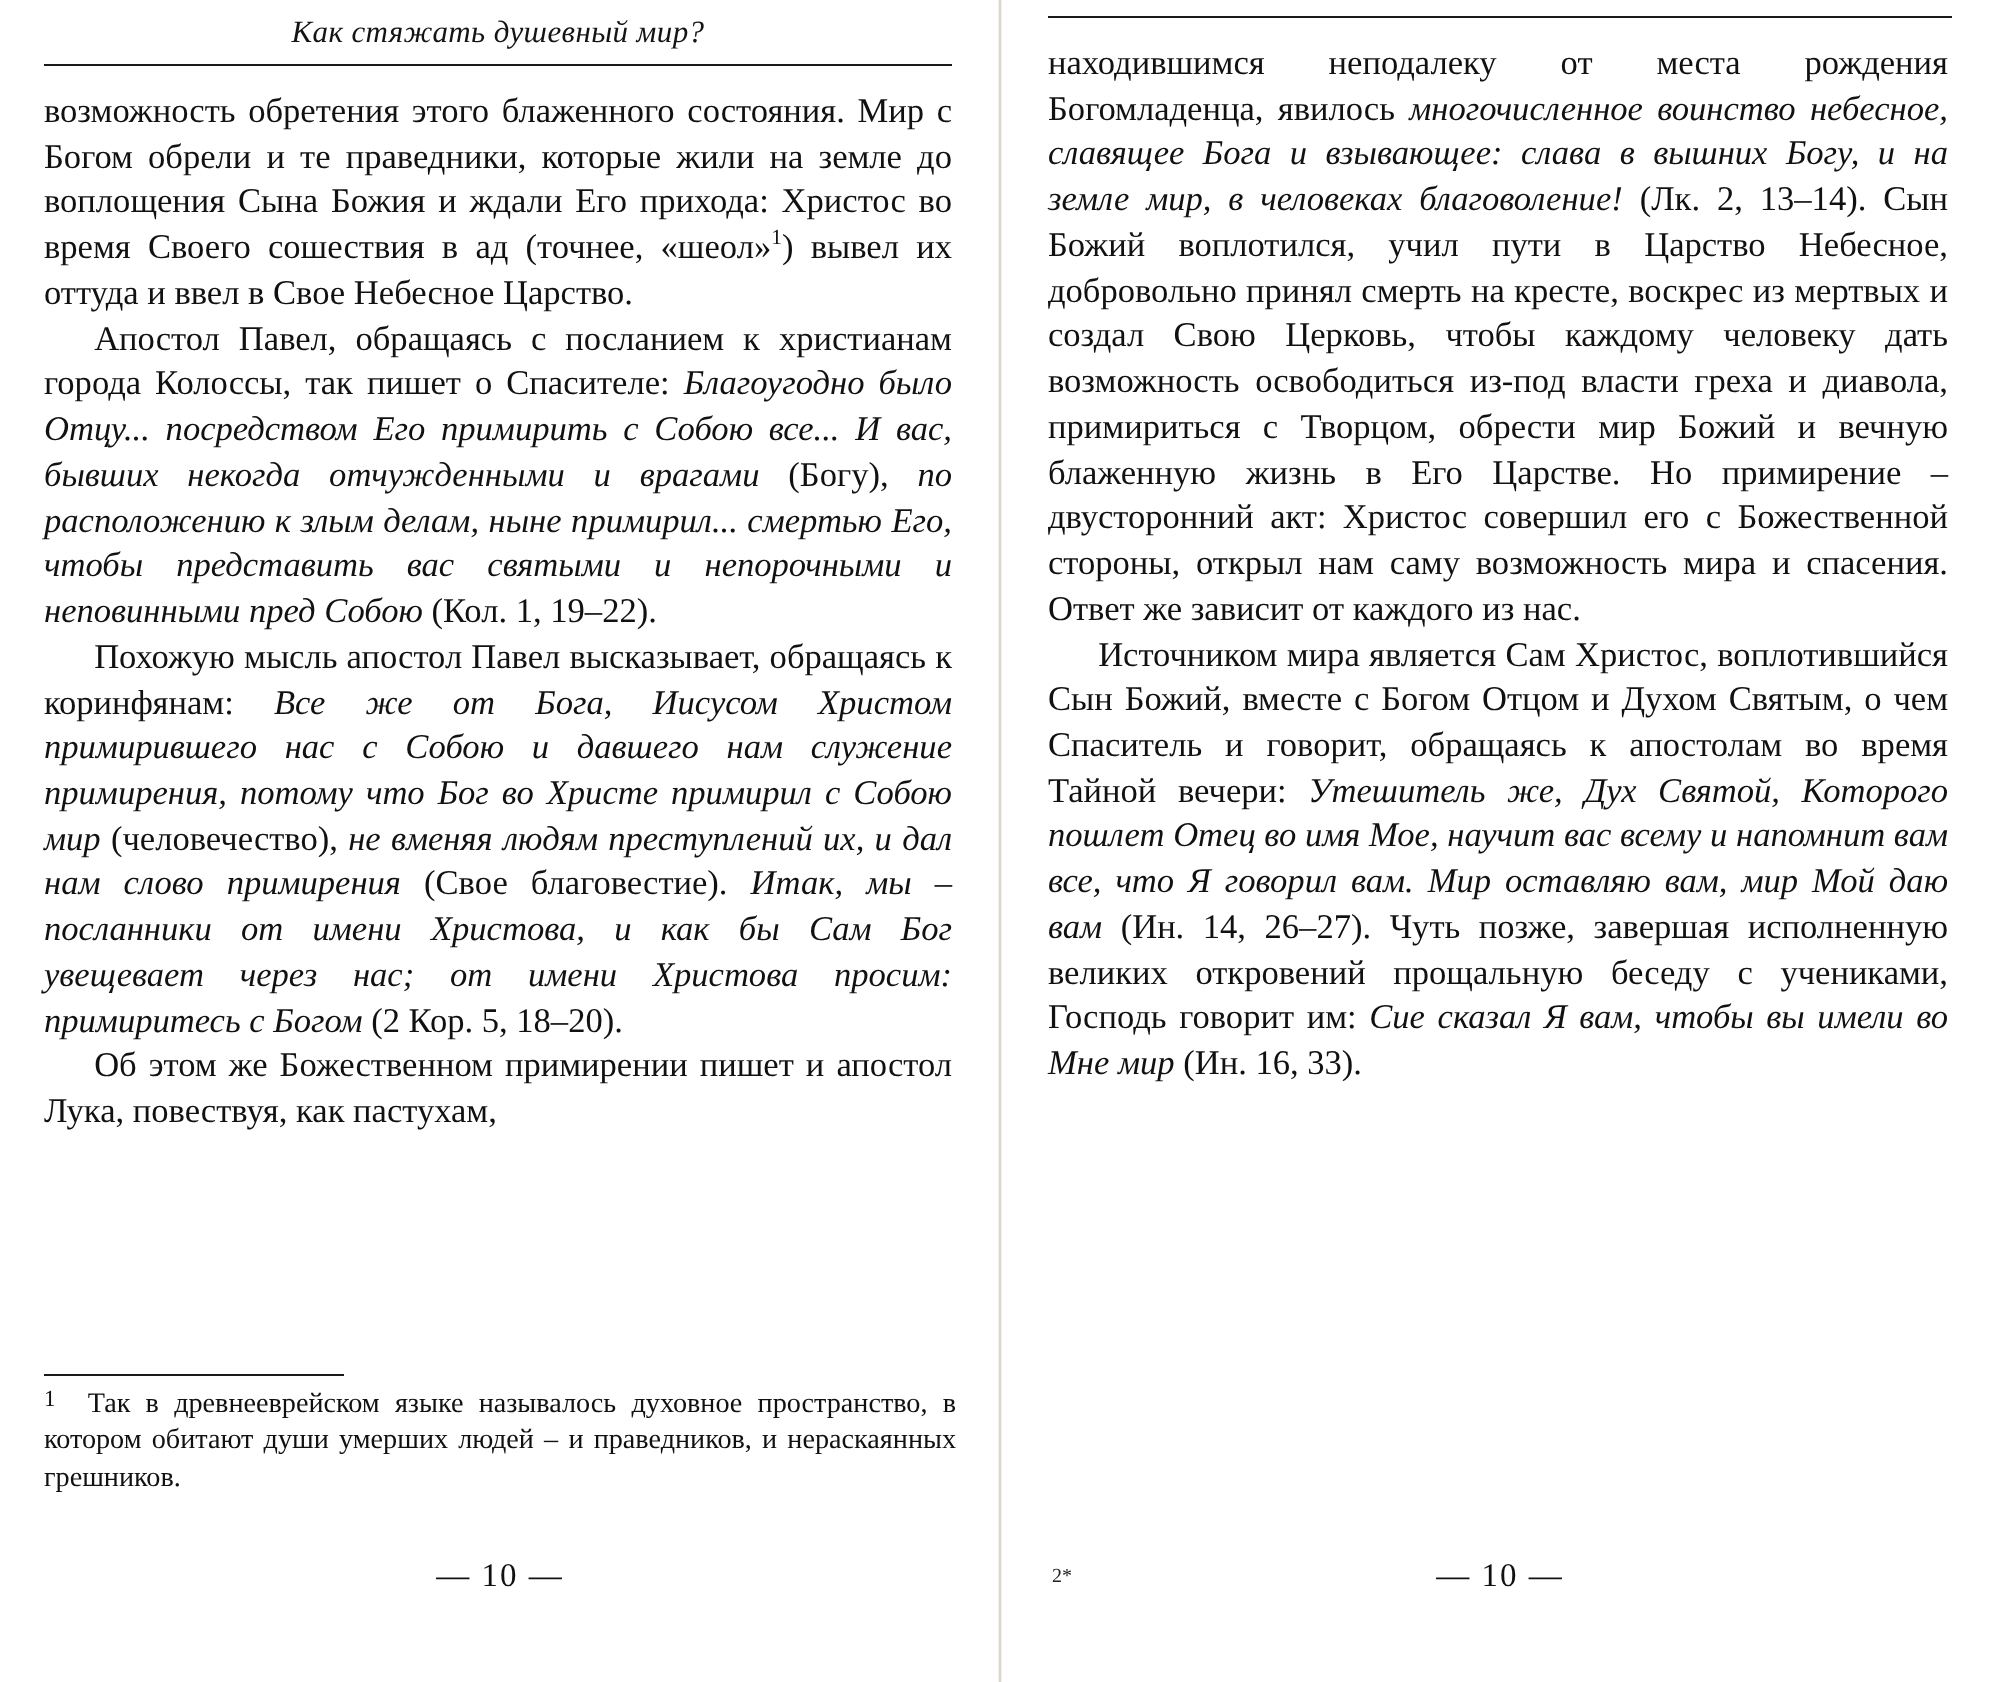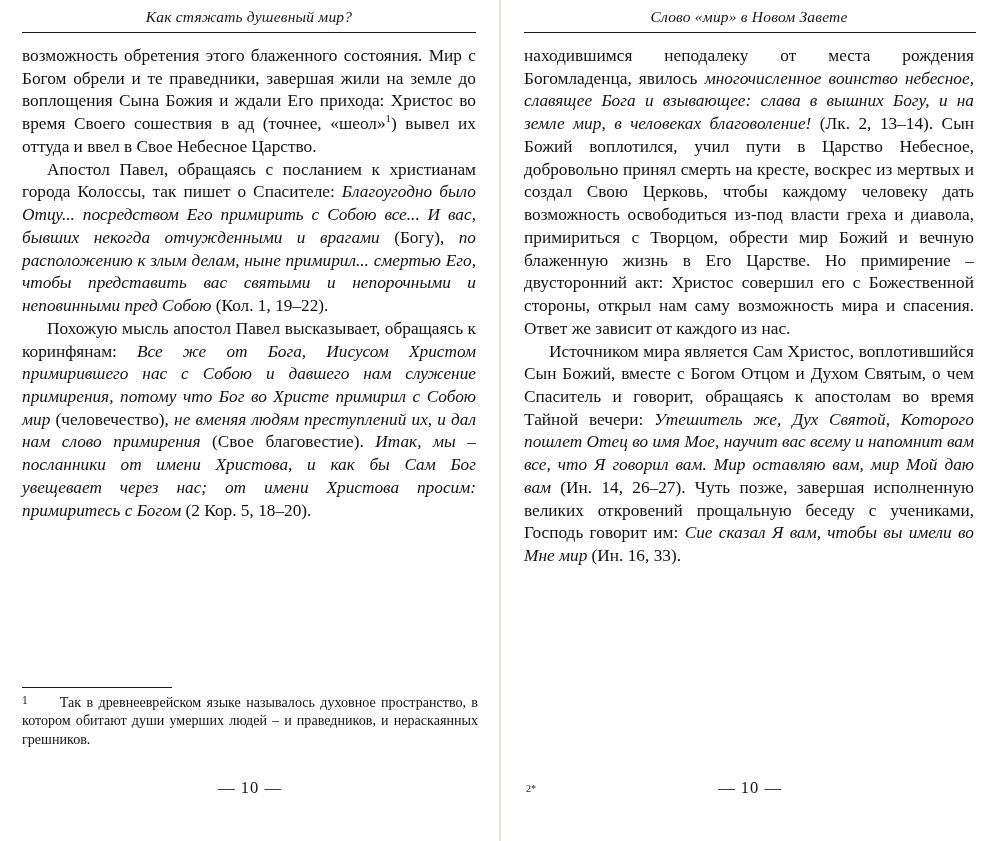--- a/index.html
+++ b/index.html
@@ -88,21 +88,21 @@
     font-size: 14.1px;
     line-height: 1.30;
     text-align: justify;
   }
   .footnote .fn-num {
     display: inline-block;
     width: 1.9em;
     font-size: 11.5px;
     vertical-align: top;
   }
-  .fn-body { display: inline; margin-left: 16px; }
+  .fn-body { display: inline; }
   sup.fn-ref {
     font-size: 0.62em;
     vertical-align: super;
     line-height: 0;
   }
   .folio {
     position: absolute;
     bottom: 16px;
     left: 0;
     width: 100%;
@@ -122,37 +122,37 @@
 <body>
 
 <div class="spread">
 
   <div class="gutter"></div>
 
   <div class="page page-left">
     <div class="running-head">Как стяжать душевный мир?</div>
     <hr class="rule rule-left">
     <div class="body-text" id="left-body">
-        <p class="noindent"><span>возможность обретения этого блаженного со­стояния. Мир с Богом обрели и те праведники, завершая жили на земле до воплощения Сына Божия и ждали Его прихода: Христос во время Своего сошествия в ад (точнее, «шеол»</span><sup class="fn-ref">1</sup><span>) вывел их оттуда и ввел в Свое Небесное Царство.</span></p>
+        <p class="noindent"><span>возможность обретения этого блаженного со­стояния. Мир с Богом обрели и те праведники, которые жили на земле до воплощения Сына Божия и ждали Его прихода: Христос во время Своего сошествия в ад (точнее, «шеол»</span><sup class="fn-ref">1</sup><span>) вывел их оттуда и ввел в Свое Небесное Царство.</span></p>
         <p><span>Апостол Павел, обращаясь с посланием к христианам города Колоссы, так пишет о Спасителе: </span><span class="it">Благоугодно было Отцу... посредством Его примирить с Собою все... И вас, бывших некогда отчужденными и врагами </span><span>(Богу), </span><span class="it">по расположению к злым делам, ныне примирил... смертью Его, чтобы представить вас святыми и непорочными и неповинными пред Собою </span><span>(Кол. 1, 19–22).</span></p>
         <p><span>Похожую мысль апостол Павел высказывает, обращаясь к коринфянам: </span><span class="it">Все же от Бога, Иисусом Христом примирившего нас с Собою и давшего нам служение примирения, потому что Бог во Христе примирил с Собою мир </span><span>(человечество), </span><span class="it">не вменяя людям преступлений их, и дал нам слово примирения </span><span>(Свое благовестие). </span><span class="it">Итак, мы – посланники от имени Христова, и как бы Сам Бог увещевает через нас; от имени Христова просим: примиритесь с Богом </span><span>(2 Кор. 5, 18–20).</span></p>
+        <p><span>Об этом же Божественном примирении пишет и апостол Лука, повествуя, как пастухам,</span></p>
       </div>
 
     <div class="footnote-area">
       <hr class="footnote-rule">
       <div class="footnote">
         <span class="fn-num">1</span><span class="fn-body">Так в древнееврейском языке называлось духовное пространство, в котором обитают души умерших людей – и праведников, и нераскаянных грешников.</span>
       </div>
     </div>
 
     <div class="folio">— 10 —</div>
   </div>
 
   <div class="page page-right">
-    <div class="running-head">Слово «мир» в Новом Завете</div>
     <hr class="rule rule-right">
     <div class="body-text" id="right-body">
         <p class="noindent"><span>находившимся неподалеку от места рождения Богомладенца, явилось </span><span class="it">многочисленное воинство небесное, славящее Бога и взывающее: слава в вышних Богу, и на земле мир, в человеках благоволение! </span><span>(Лк. 2, 13–14). Сын Божий воплотился, учил пути в Царство Небесное, добровольно принял смерть на кресте, воскрес из мертвых и создал Свою Церковь, чтобы каждому человеку дать возможность освободиться из-под власти греха и диавола, примириться с Творцом, обрести мир Божий и вечную блаженную жизнь в Его Царстве. Но примирение – двусторонний акт: Христос совершил его с Божественной стороны, открыл нам саму возможность мира и спасения. Ответ же зависит от каждого из нас.</span></p>
         <p><span>Источником мира является Сам Христос, воплотившийся Сын Божий, вместе с Богом Отцом и Духом Святым, о чем Спаситель и говорит, обращаясь к апостолам во время Тайной вечери: </span><span class="it">Утешитель же, Дух Святой, Которого пошлет Отец во имя Мое, научит вас всему и напомнит вам все, что Я говорил вам. Мир оставляю вам, мир Мой даю вам </span><span>(Ин. 14, 26–27). Чуть позже, завершая исполненную великих откровений прощальную беседу с учениками, Господь говорит им: </span><span class="it">Сие сказал Я вам, чтобы вы имели во Мне мир </span><span>(Ин. 16, 33).</span></p>
       </div>
 
     <div class="sig-mark">2*</div>
     <div class="folio">— 10 —</div>
   </div>
 

